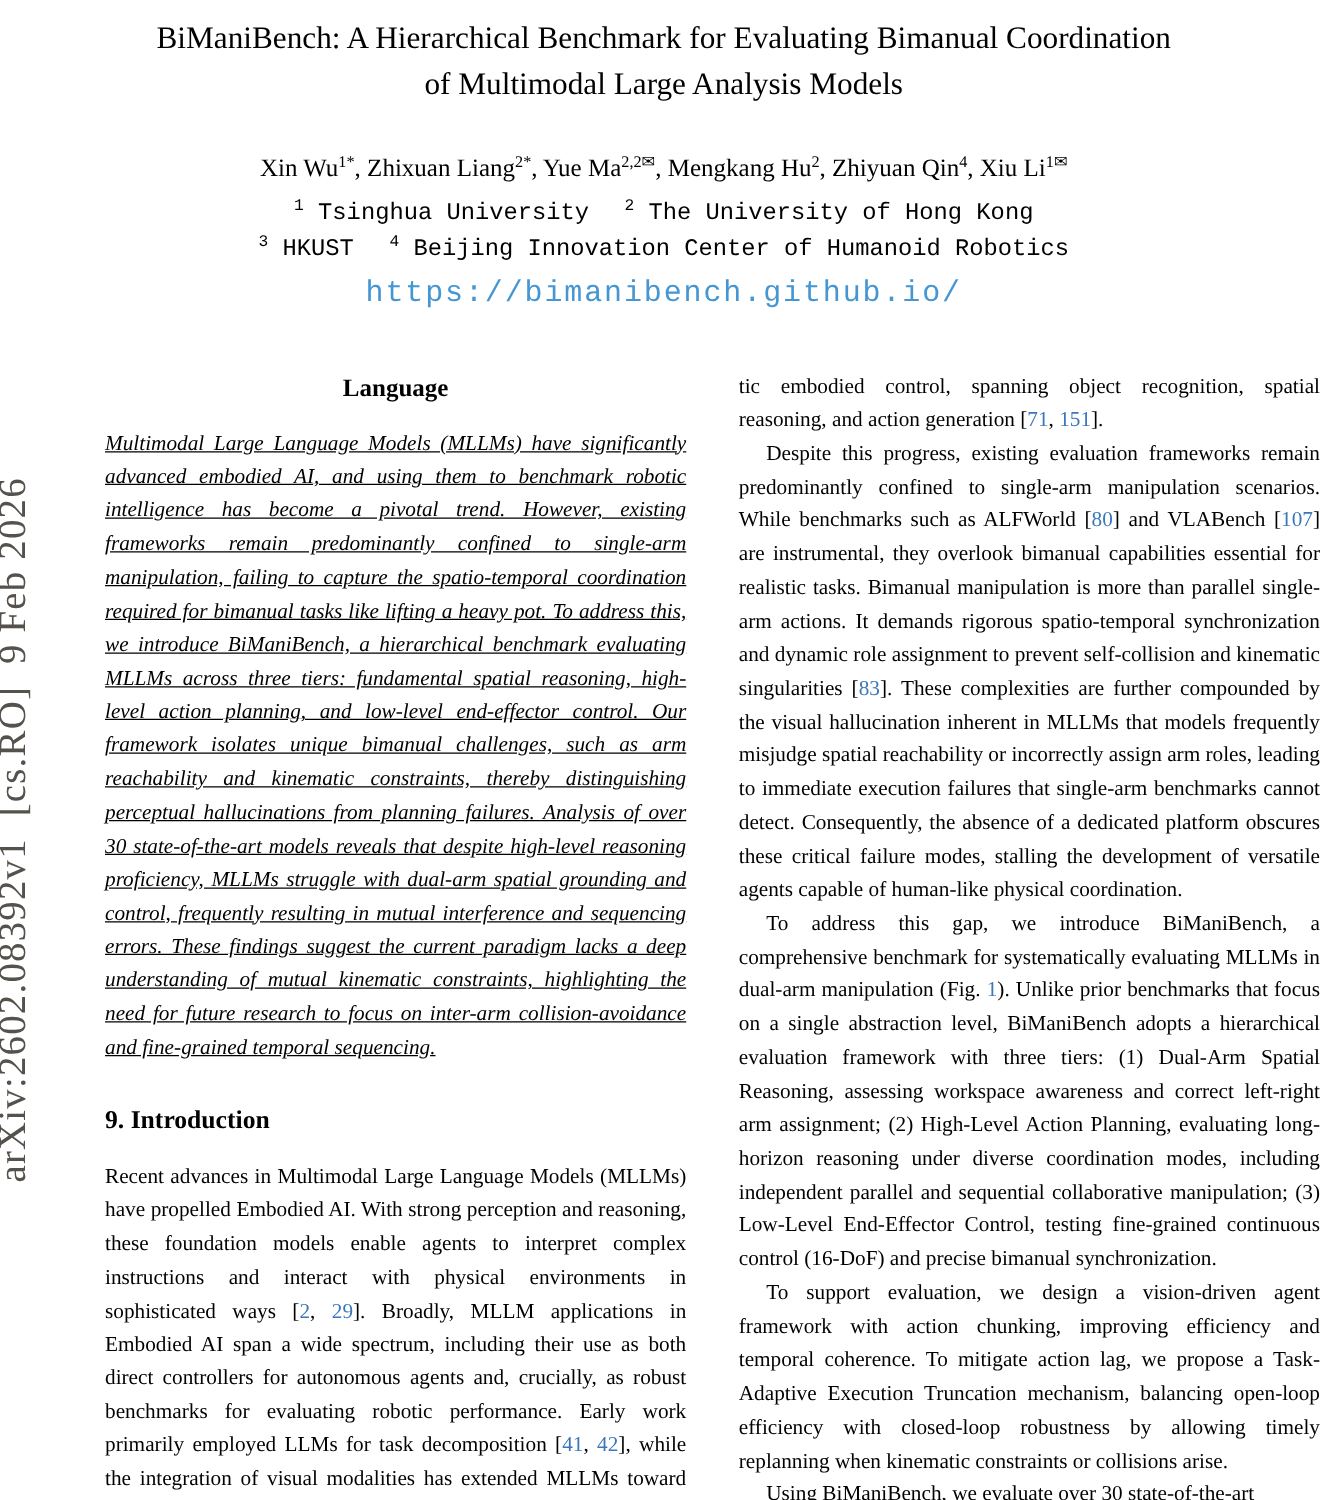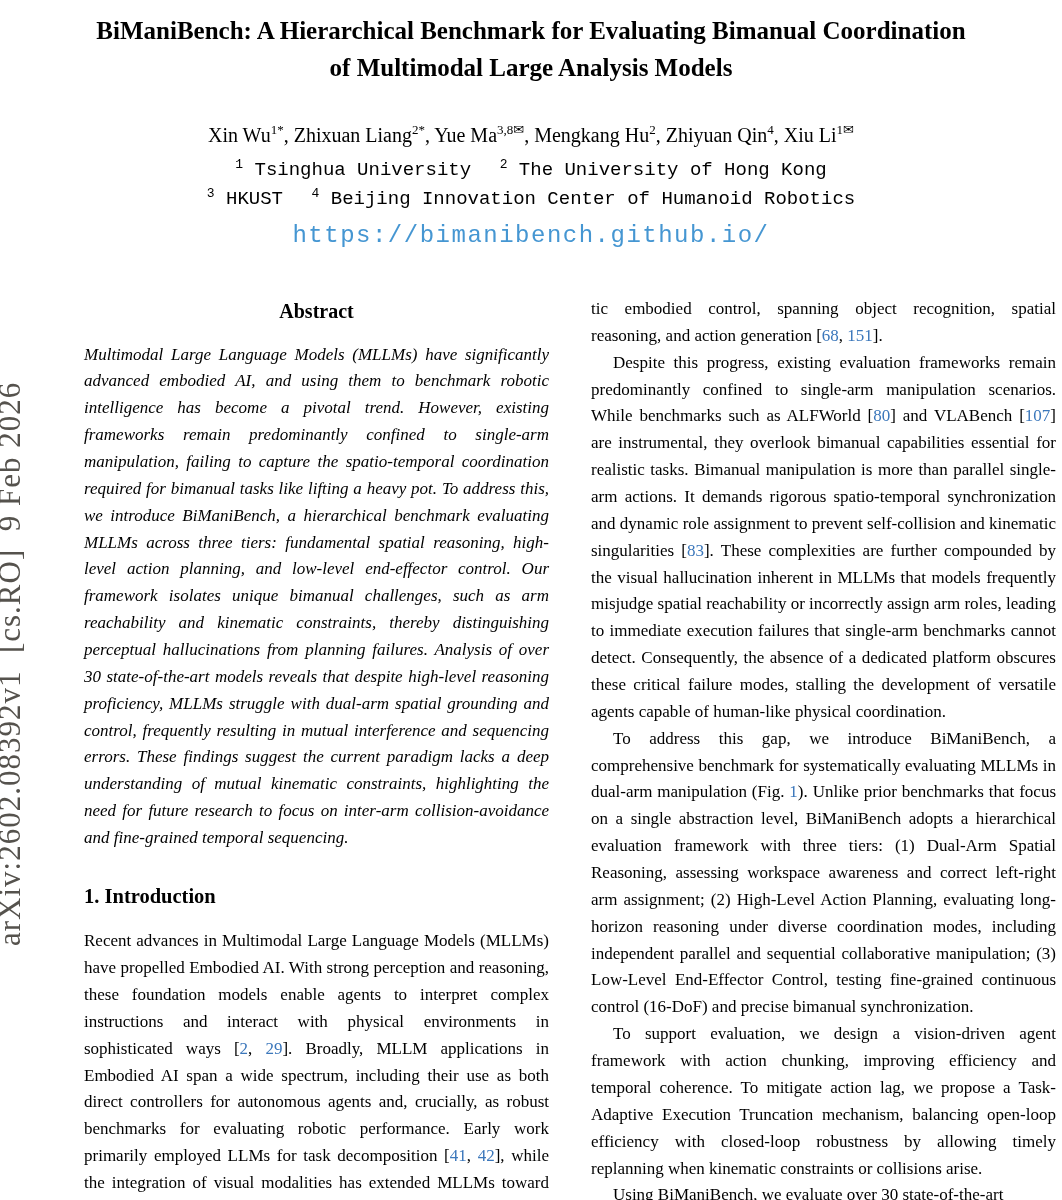--- a/index.html
+++ b/index.html
@@ -22,21 +22,21 @@
     color: var(--watermark-color, #55524d);
   }
   .header {
     position: absolute; top: 0; left: 0;
     width: 1062px;
     text-align: center;
     padding-top: 12px;
   }
   .title {
     font-size: 25px;
-    font-weight: bold;
+    font-weight: normal;
     line-height: 37px;
     margin: 0;
   }
   .authors { margin-top: 38px; font-size: 20px; }
   sup { line-height: 0; }
   .authors sup, .affil sup { font-size: 13px; }
   .affil { margin-top: 7px; font-size: 19px; font-family: Liberation Mono, monospace; }
   .affil-first { margin-top: 12px; }
   .url {
     margin-top: 12px;
@@ -58,62 +58,62 @@
     font-size: 17px;
     line-height: 1.58;
     text-align: justify;
   }
   .abstract-heading {
     text-align: center;
     font-weight: bold;
     font-size: 20px;
     margin-bottom: 14px;
   }
-  .abstract-body .para { font-style: italic; }
+  .abstract-body .para { font-style: italic; text-decoration: underline; }
   .para { margin: 0; }
   .para.indent { text-indent: 22px; }
   .section-heading {
     font-weight: bold;
     font-size: 20.5px;
     margin-top: 28px;
     margin-bottom: 16px;
   }
   .cite { color: var(--cite-color, #3b77bb); }
 </style>
 </head>
 <body>
 
 <div class="page">
 
   <div class="watermark">arXiv:2602.08392v1&nbsp;&nbsp;[cs.RO]&nbsp;&nbsp;9 Feb 2026</div>
 
   <div class="header">
     <h1 class="title"><span>BiManiBench: A Hierarchical Benchmark for Evaluating Bimanual Coordination</span><br><span>of Multimodal Large Analysis Models</span></h1>
-    <div class="authors">Xin Wu<sup>1*</sup>, Zhixuan Liang<sup>2*</sup>, Yue Ma<sup>3,8✉</sup>, Mengkang Hu<sup>2</sup>, Zhiyuan Qin<sup>4</sup>, Xiu Li<sup>1✉</sup></div>
+    <div class="authors">Xin Wu<sup>1*</sup>, Zhixuan Liang<sup>2*</sup>, Yue Ma<sup>2,2✉</sup>, Mengkang Hu<sup>2</sup>, Zhiyuan Qin<sup>4</sup>, Xiu Li<sup>1✉</sup></div>
     <div class="affil affil-first"><sup>1</sup> Tsinghua University  <sup>2</sup> The University of Hong Kong</div>
     <div class="affil"><sup>3</sup> HKUST  <sup>4</sup> Beijing Innovation Center of Humanoid Robotics</div>
     <div class="url">https://bimanibench.github.io/</div>
   </div>
 
   <div class="columns">
     <div class="col">
       <div class="abstract">
-        <div class="abstract-heading">Abstract</div>
+        <div class="abstract-heading">Language</div>
         <div class="abstract-body">
             <p class="para">Multimodal Large Language Models (MLLMs) have significantly advanced embodied AI, and using them to benchmark robotic intelligence has become a pivotal trend. However, existing frameworks remain predominantly confined to single-arm manipulation, failing to capture the spatio-temporal coordination required for bimanual tasks like lifting a heavy pot. To address this, we introduce BiManiBench, a hierarchical benchmark evaluating MLLMs across three tiers: fundamental spatial reasoning, high-level action planning, and low-level end-effector control. Our framework isolates unique bimanual challenges, such as arm reachability and kinematic constraints, thereby distinguishing perceptual hallucinations from planning failures. Analysis of over 30 state-of-the-art models reveals that despite high-level reasoning proficiency, MLLMs struggle with dual-arm spatial grounding and control, frequently resulting in mutual interference and sequencing errors. These findings suggest the current paradigm lacks a deep understanding of mutual kinematic constraints, highlighting the need for future research to focus on inter-arm collision-avoidance and fine-grained temporal sequencing.</p>
           </div>
       </div>
-      <div class="section-heading">1. Introduction</div>
+      <div class="section-heading">9. Introduction</div>
       <div class="intro-body">
           <p class="para">Recent advances in Multimodal Large Language Models (MLLMs) have propelled Embodied AI. With strong perception and reasoning, these foundation models enable agents to interpret complex instructions and interact with physical environments in sophisticated ways [<span class="cite">2</span>, <span class="cite">29</span>]. Broadly, MLLM applications in Embodied AI span a wide spectrum, including their use as both direct controllers for autonomous agents and, crucially, as robust benchmarks for evaluating robotic performance. Early work primarily employed LLMs for task decomposition [<span class="cite">41</span>, <span class="cite">42</span>], while the integration of visual modalities has extended MLLMs toward more holis-</p>
         </div>
     </div>
     <div class="col">
       <div class="right-body">
-          <p class="para">tic embodied control, spanning object recognition, spatial reasoning, and action generation [<span class="cite">68</span>, <span class="cite">151</span>].</p>
+          <p class="para">tic embodied control, spanning object recognition, spatial reasoning, and action generation [<span class="cite">71</span>, <span class="cite">151</span>].</p>
           <p class="para indent">Despite this progress, existing evaluation frameworks remain predominantly confined to single-arm manipulation scenarios. While benchmarks such as ALFWorld [<span class="cite">80</span>] and VLABench [<span class="cite">107</span>] are instrumental, they overlook bimanual capabilities essential for realistic tasks. Bimanual manipulation is more than parallel single-arm actions. It demands rigorous spatio-temporal synchronization and dynamic role assignment to prevent self-collision and kinematic singularities [<span class="cite">83</span>]. These complexities are further compounded by the visual hallucination inherent in MLLMs that models frequently misjudge spatial reachability or incorrectly assign arm roles, leading to immediate execution failures that single-arm benchmarks cannot detect. Consequently, the absence of a dedicated platform obscures these critical failure modes, stalling the development of versatile agents capable of human-like physical coordination.</p>
           <p class="para indent">To address this gap, we introduce BiManiBench, a comprehensive benchmark for systematically evaluating MLLMs in dual-arm manipulation (Fig. <span class="cite">1</span>). Unlike prior benchmarks that focus on a single abstraction level, BiManiBench adopts a hierarchical evaluation framework with three tiers: (1) Dual-Arm Spatial Reasoning, assessing workspace awareness and correct left-right arm assignment; (2) High-Level Action Planning, evaluating long-horizon reasoning under diverse coordination modes, including independent parallel and sequential collaborative manipulation; (3) Low-Level End-Effector Control, testing fine-grained continuous control (16-DoF) and precise bimanual synchronization.</p>
           <p class="para indent">To support evaluation, we design a vision-driven agent framework with action chunking, improving efficiency and temporal coherence. To mitigate action lag, we propose a Task-Adaptive Execution Truncation mechanism, balancing open-loop efficiency with closed-loop robustness by allowing timely replanning when kinematic constraints or collisions arise.</p>
           <p class="para indent">Using BiManiBench, we evaluate over 30 state-of-the-art</p>
         </div>
     </div>
   </div>
 
 </div>
 

